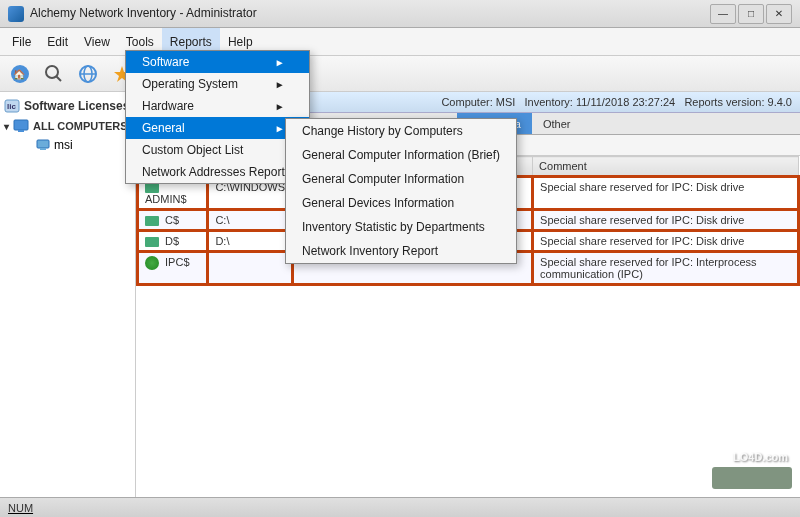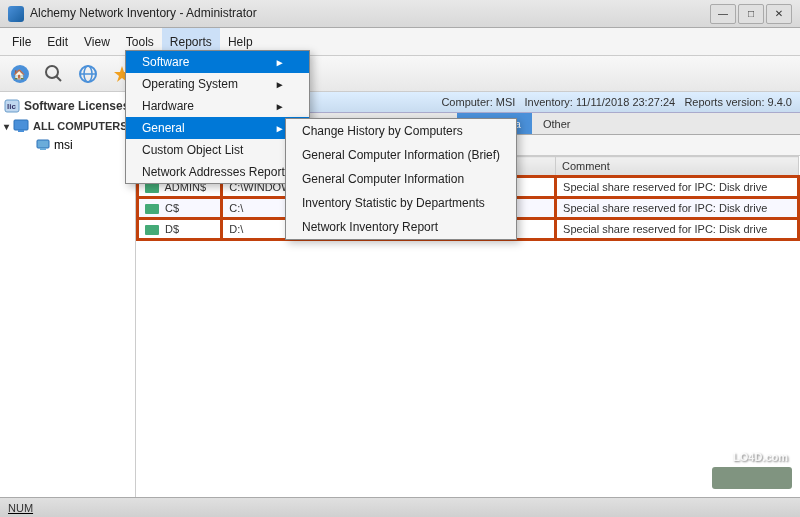--- a/index.html
+++ b/index.html
@@ -426,20 +426,29 @@
           </tr>
           <tr>
             <td>
               <span class="share-icon"></span>
               <span>D$</span>
             </td>
             <td>D:\</td>
             <td></td>
             <td>Special share reserved for IPC: Disk drive</td>
           </tr>
+          <tr>
+            <td>
+              <span class="ipc-icon"></span>
+              <span>IPC$</span>
+            </td>
+            <td></td>
+            <td></td>
+            <td>Special share reserved for IPC: Interprocess communication (IPC)</td>
+          </tr>
         </tbody>
       </table>
     </div>
   </div>
 </div>
 
 <div class="dropdown-overlay">
 
   <div class="menu-popup" style="top:50px;left:125px;">
     <div class="menu-popup-item active-hover">
@@ -463,20 +472,21 @@
     </div>
     <div class="menu-popup-item">
       <span>Network Addresses Report</span>
     </div>
   </div>
 
   <div class="submenu-popup" style="top:118px;left:285px;">
     <div class="submenu-item">Change History by Computers</div>
     <div class="submenu-item">General Computer Information (Brief)</div>
     <div class="submenu-item">General Computer Information</div>
+    <div class="submenu-item">General Devices Information</div>
     <div class="submenu-item">Inventory Statistic by Departments</div>
     <div class="submenu-item">Network Inventory Report</div>
   </div>
 
 </div>
 
 <div style="position:absolute;bottom:0;left:0;right:0;height:20px;background:linear-gradient(to bottom,#e0e0e0,#d0d0d0);border-top:1px solid #aaa;display:flex;align-items:center;padding:0 8px;text-decoration:underline;">
   <span style="font-size:11px;color:#333;">NUM</span>
 </div>
 

